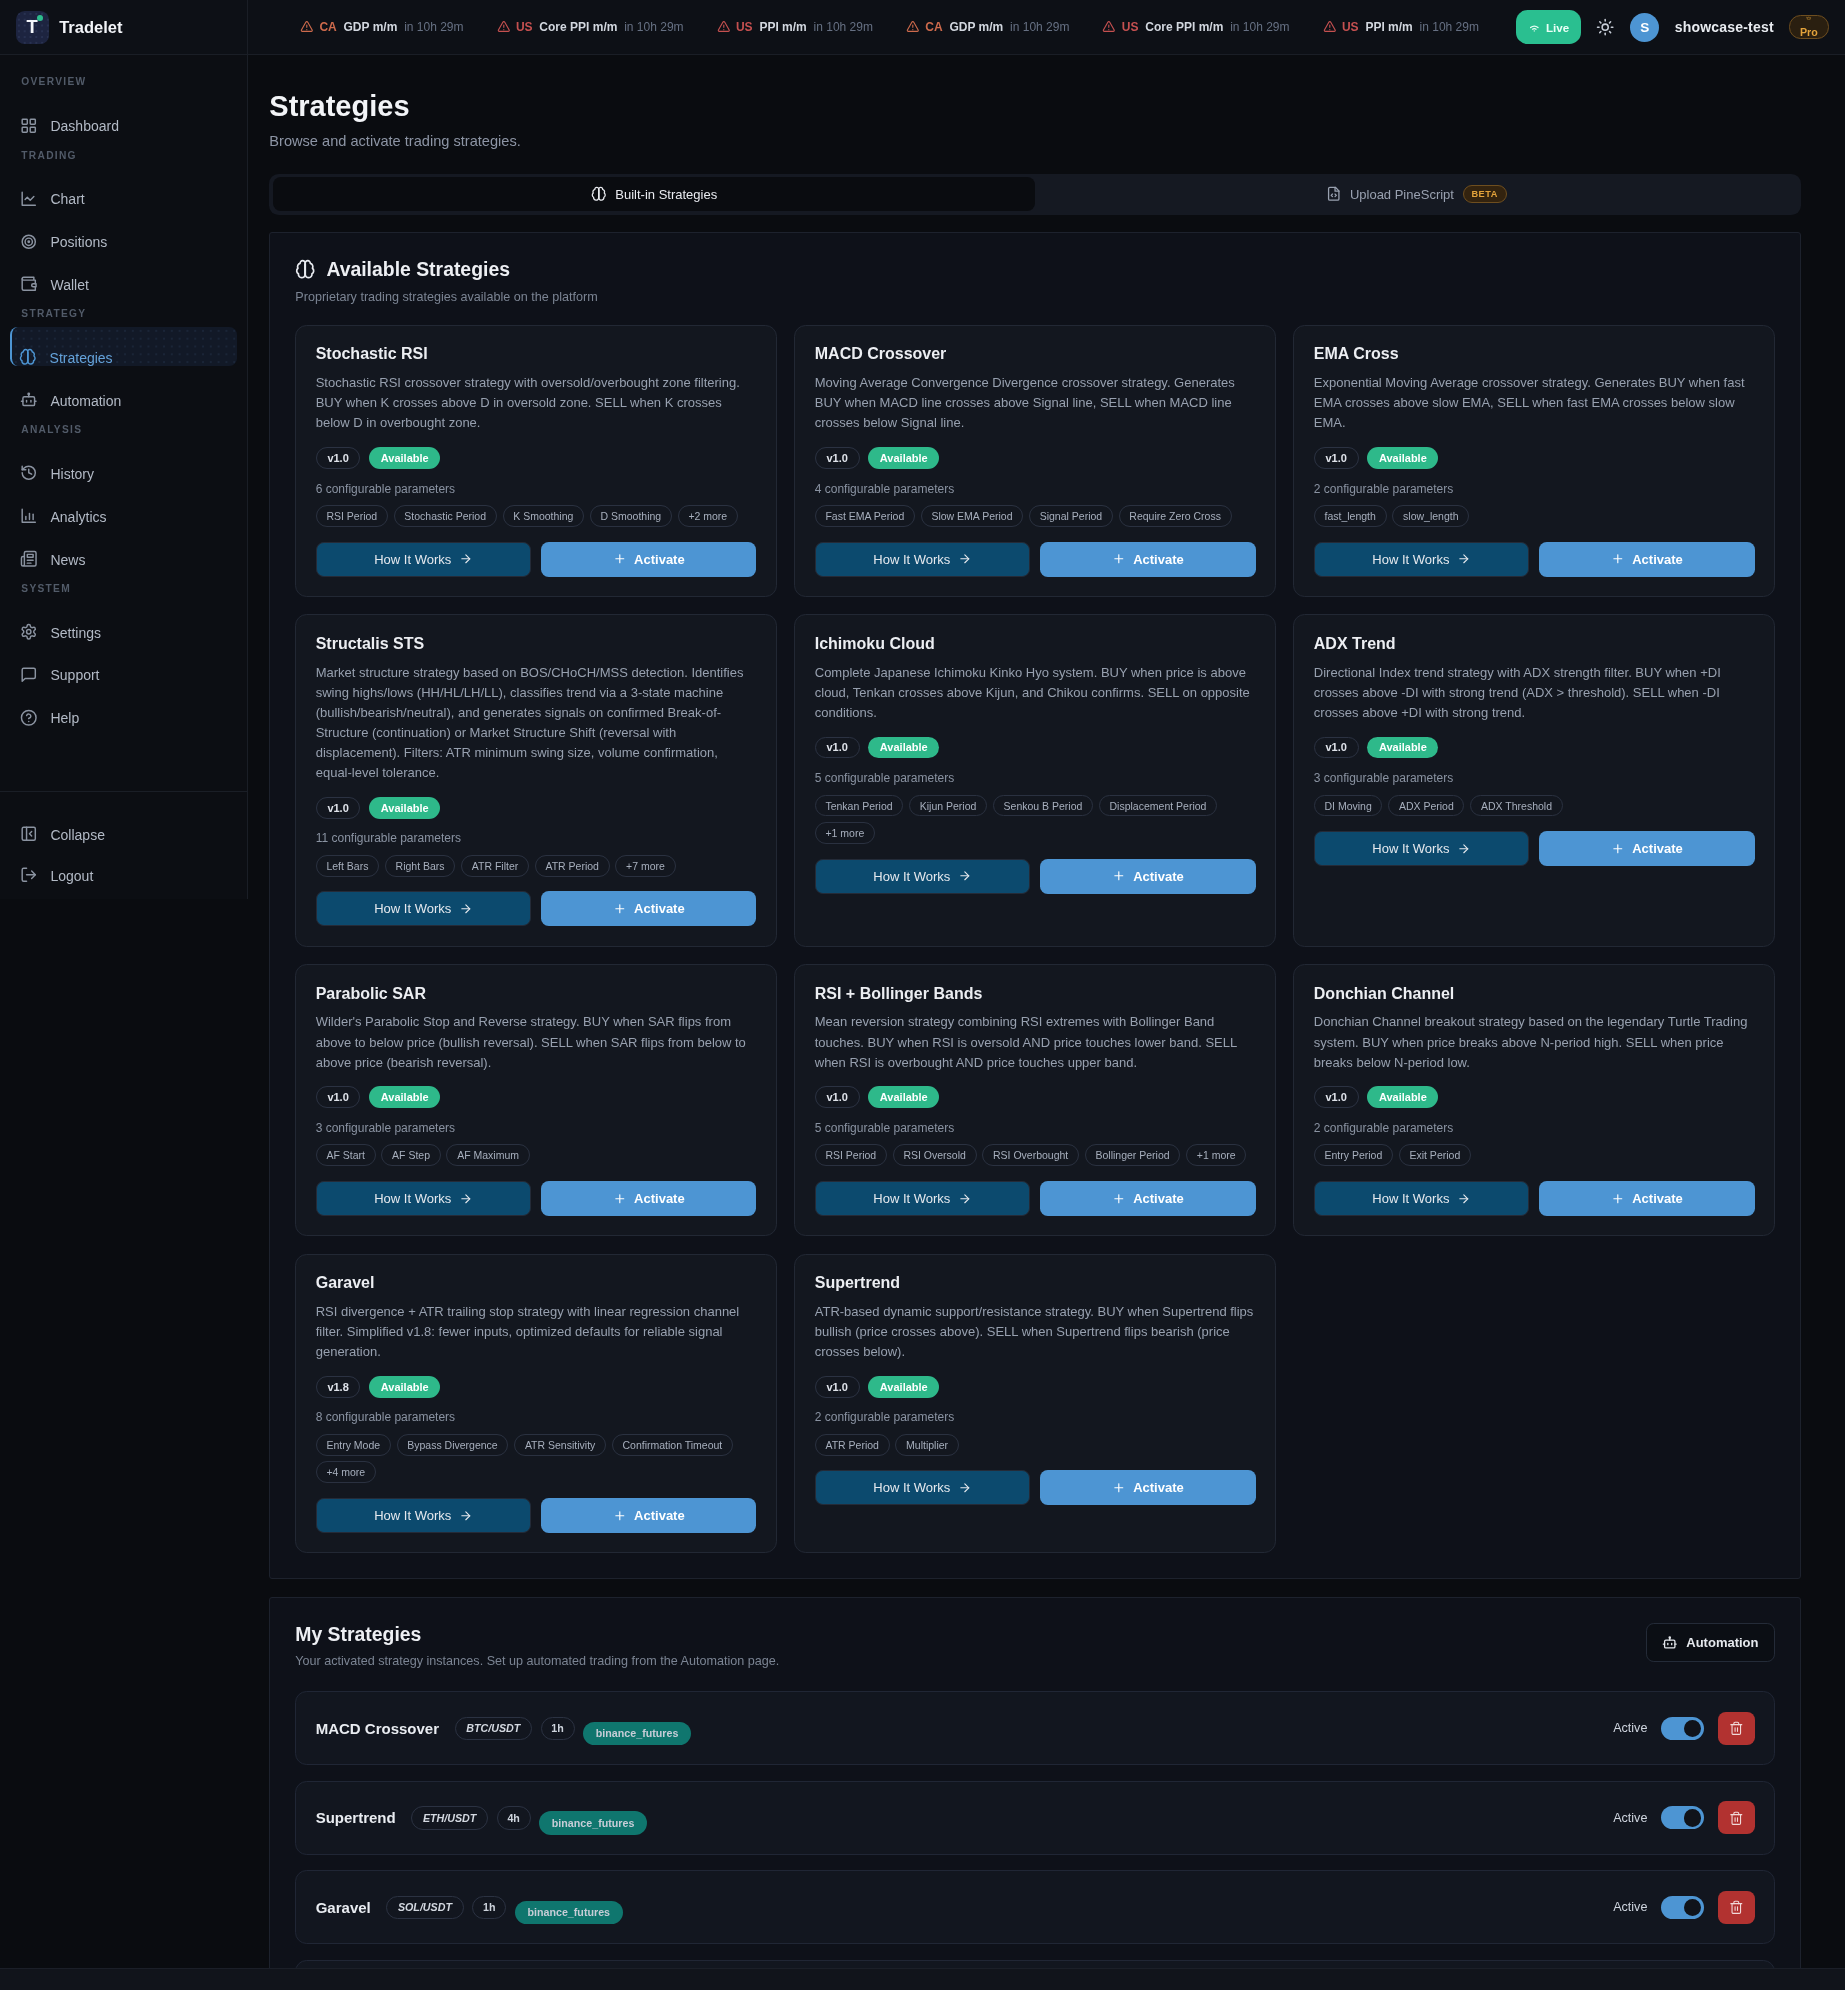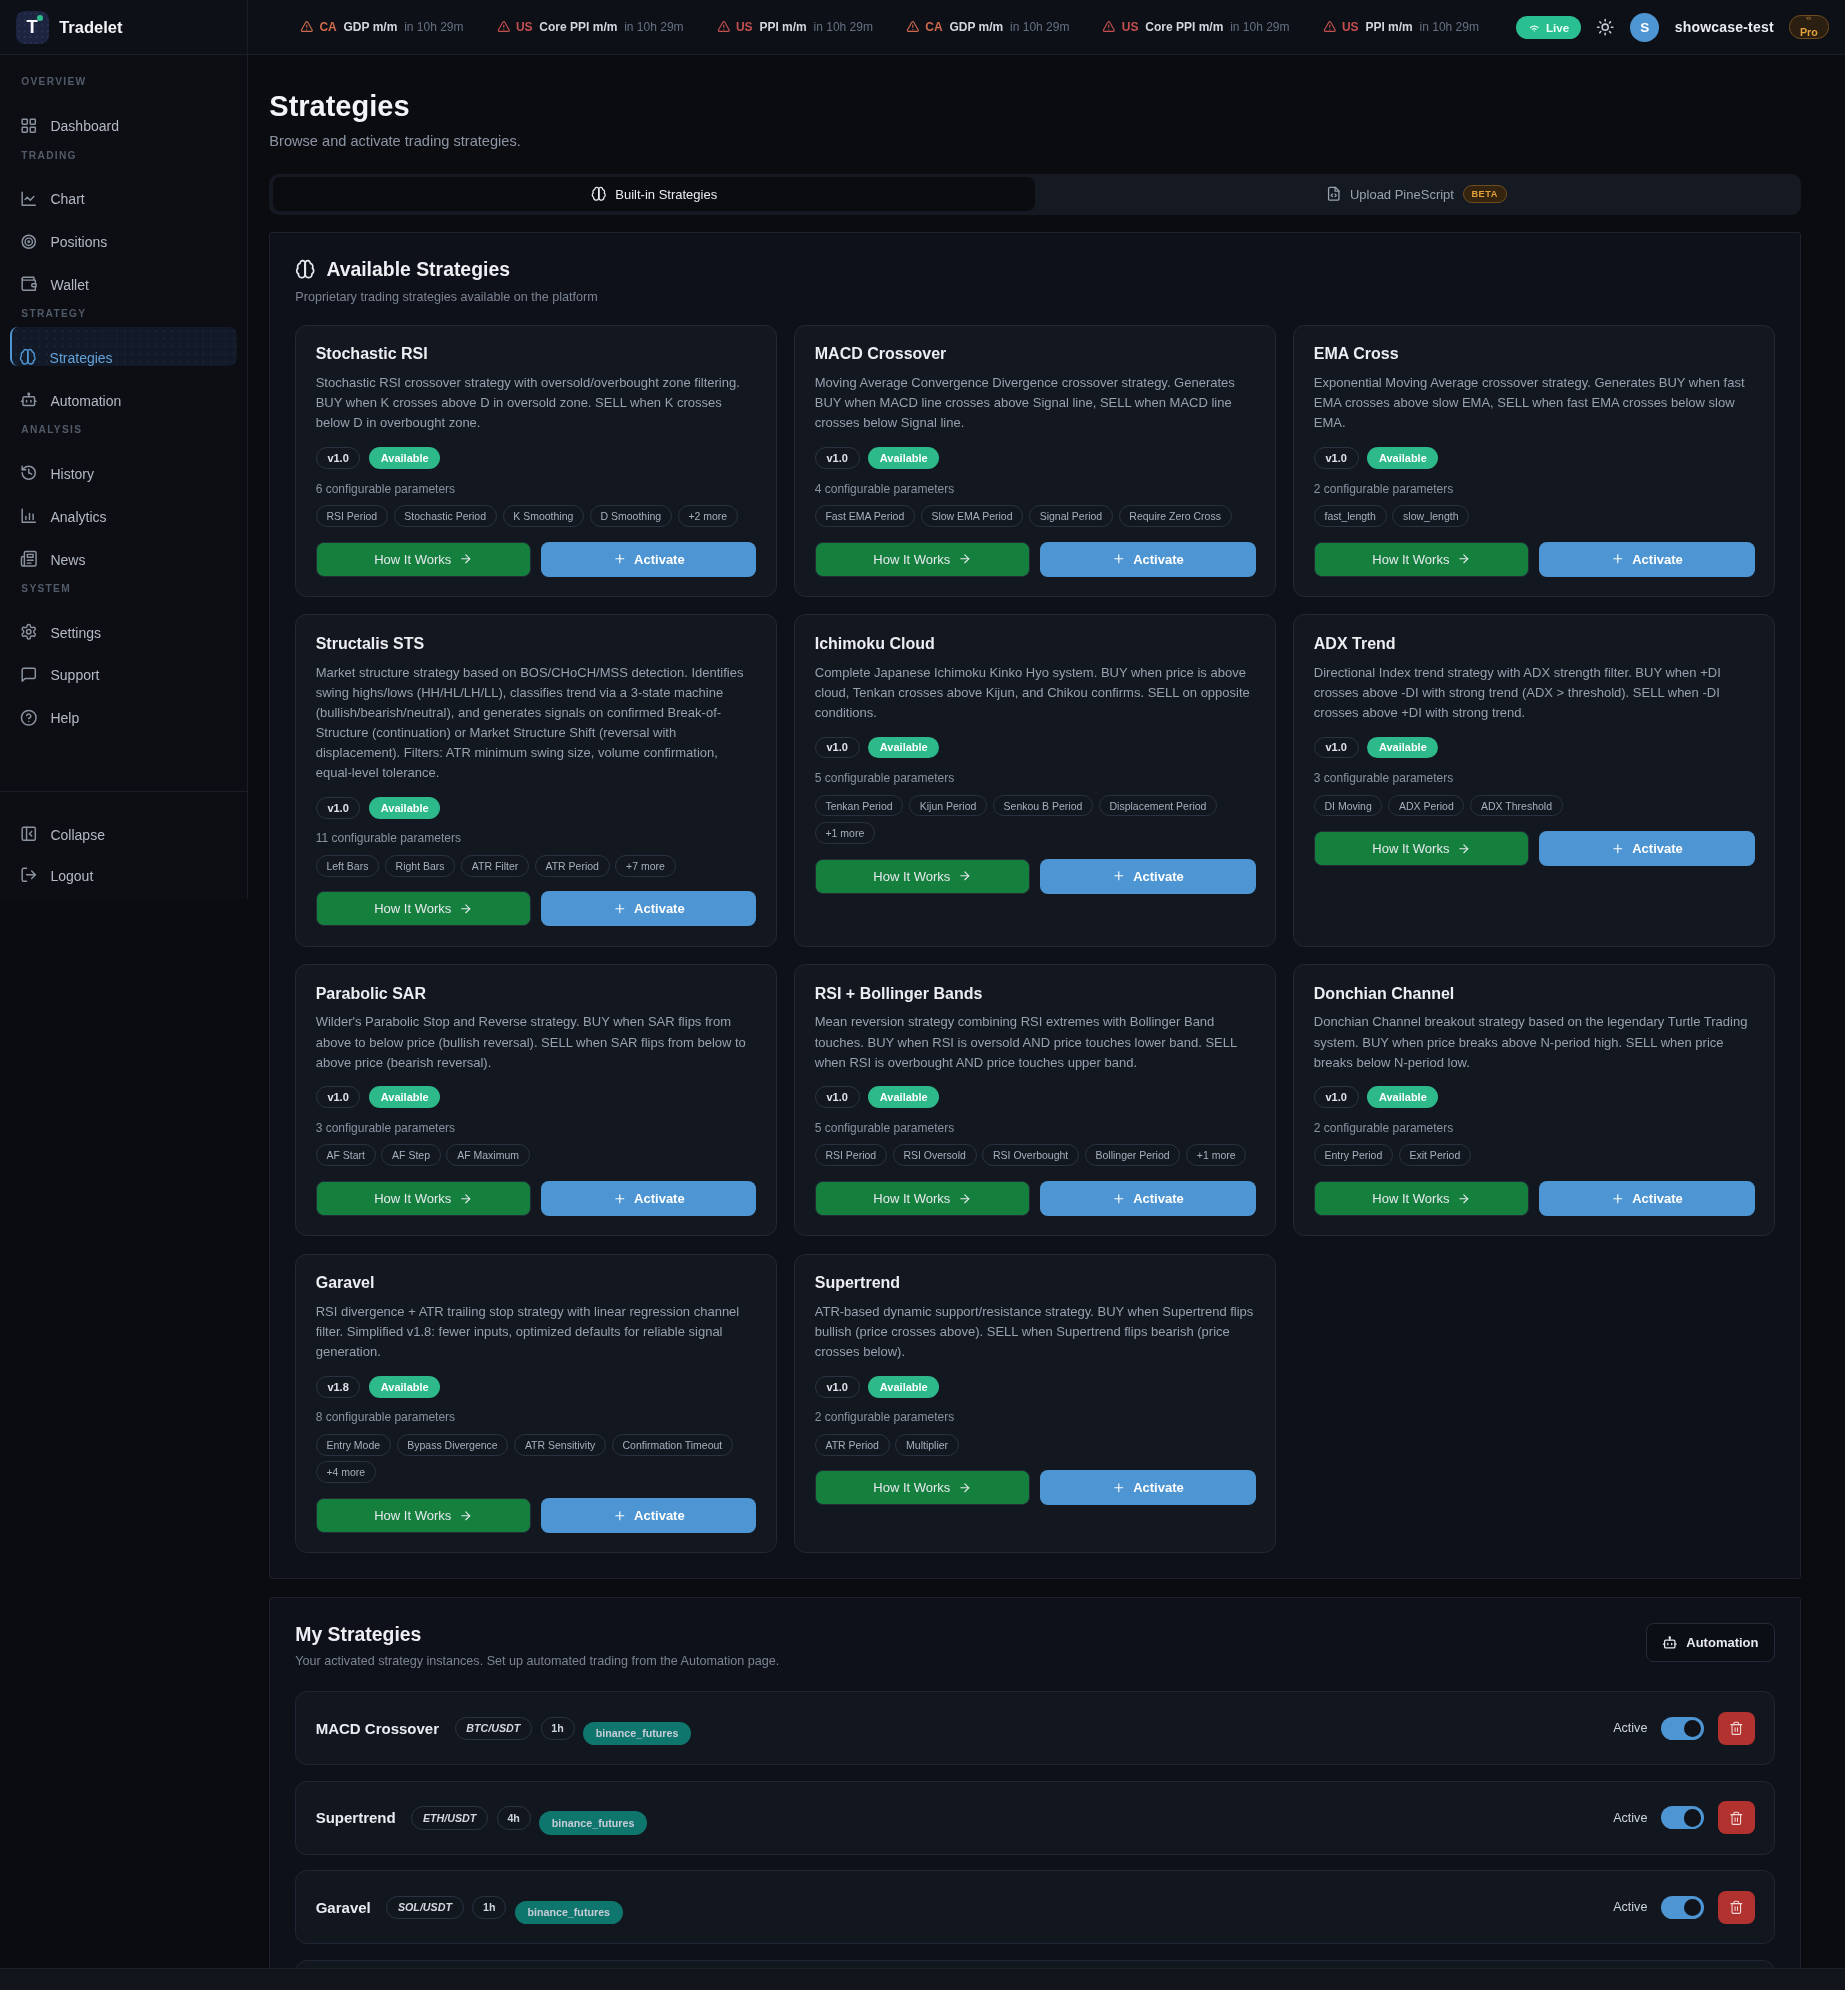--- a/index.html
+++ b/index.html
@@ -21,21 +21,21 @@
   .brand-name{font-size:16.5px;font-weight:bold;color:#f2f4f8;}
   .ticker{flex:1;display:flex;align-items:center;gap:33px;margin-left:52px;overflow:hidden;white-space:nowrap;}
   .tick{display:flex;align-items:center;gap:6.8px;font-size:12px;}
   .tick .warn{width:13.6px;height:13.6px;}
   .tick .cc{font-weight:bold;display:flex;align-items:center;gap:5.8px;}
   .tick .cc.CA{color:#cd6a4c;}
   .tick .cc.US{color:#c55050;}
   .tick .ev{color:#d2d7df;font-weight:bold;}
   .tick .eta{color:#667083;}
   .topright{margin-left:auto;display:flex;align-items:center;gap:15.5px;padding-right:17.5px;}
-  .live-pill{display:flex;align-items:center;gap:5.8px;background:#2abf90;color:#eafff6;font-size:11.6px;font-weight:bold;height:23px;padding:0 11.6px;border-radius:11.6px;}
+  .live-pill{display:flex;align-items:center;gap:5.8px;background:#2abf90;color:#eafff6;font-size:11.6px;font-weight:bold;height:34px;padding:0 11.6px;border-radius:11.6px;}
   .live-pill .ic{width:12.6px;height:12.6px;stroke-width:2.4;}
   .theme-btn{color:#c6ccd6;}
   .theme-btn .ic{width:18.4px;height:18.4px;}
   .avatar{width:29px;height:29px;border-radius:50%;background:#4d95d3;color:#fff;display:flex;align-items:center;justify-content:center;font-size:13.6px;font-weight:bold;}
   .username{font-size:14px;color:#e8ebf0;font-weight:bold;letter-spacing:0.2px;}
   .pro-badge{display:flex;align-items:center;gap:4.9px;height:21.3px;padding:0 9.7px;border-radius:11.6px;border:1px solid #6e4e1f;background:#2a1f10;color:#e2a23b;font-size:10.7px;font-weight:bold;flex-direction:column;}
   .pro-badge .ic{width:11.6px;height:11.6px;stroke-width:2.2;}
 
   
   .layout{display:flex;align-items:flex-start;}
@@ -75,21 +75,21 @@
   .card-desc{margin-top:9.7px;font-size:13px;line-height:1.55;color:#97a0af;}
   .badge-row{margin-top:13.6px;display:flex;align-items:center;gap:8.7px;}
   .v-badge{border:1px solid #2b3242;border-radius:13.6px;padding:3.9px 10.7px;font-size:11px;font-weight:bold;color:#dfe3ea;}
   .status-badge{background:#2eb98a;border-radius:13.6px;padding:4.9px 11.6px;font-size:11px;font-weight:bold;color:#fff;}
   .params-label{margin-top:12.6px;font-size:12px;color:#8a93a2;}
   .chips{margin-top:9.7px;display:flex;flex-wrap:wrap;gap:5.8px;}
   .chip{border:1px solid #2a3140;border-radius:11.6px;padding:3.9px 9.7px;font-size:10.5px;color:#a7afbd;white-space:nowrap;}
   .btn-row{margin-top:14.6px;width:100%;display:grid;grid-template-columns:1fr 1fr;gap:9.7px;}
   .btn{height:35px;border-radius:7.8px;display:flex;align-items:center;justify-content:center;gap:7.8px;font-size:13px;cursor:pointer;box-sizing:border-box;}
   .btn .ic{width:13.6px;height:13.6px;}
-  .btn-dark{background:#15803d;border:1px solid #242b38;color:#e6e9ee;}
+  .btn-dark{background:#0c4a6e;border:1px solid #242b38;color:#e6e9ee;}
   .btn-blue{background:#4d95d3;color:#fff;font-weight:bold;}
 
   
   .mys-head{display:flex;align-items:flex-start;justify-content:space-between;}
   .mys-row{margin-top:15.5px;height:74px;background:#12161f;border:1px solid #202635;border-radius:11.6px;display:flex;align-items:center;padding:0 19.4px;box-sizing:border-box;}
   .mys-row:first-of-type{margin-top:23px;}
   .mys-name{font-size:15px;font-weight:bold;color:#e9ecf1;}
   .mys-chips{display:flex;align-items:center;gap:8.7px;margin-left:15.5px;}
   .chip-sym{border:1px solid #2b3242;border-radius:13.6px;padding:4.9px 10.7px;font-size:10.7px;font-weight:bold;color:#d3d8e0;font-style:italic;}
   .chip-tf{border:1px solid #2b3242;border-radius:13.6px;padding:4.9px 9.7px;font-size:10.7px;font-weight:bold;color:#cdd3dc;}

